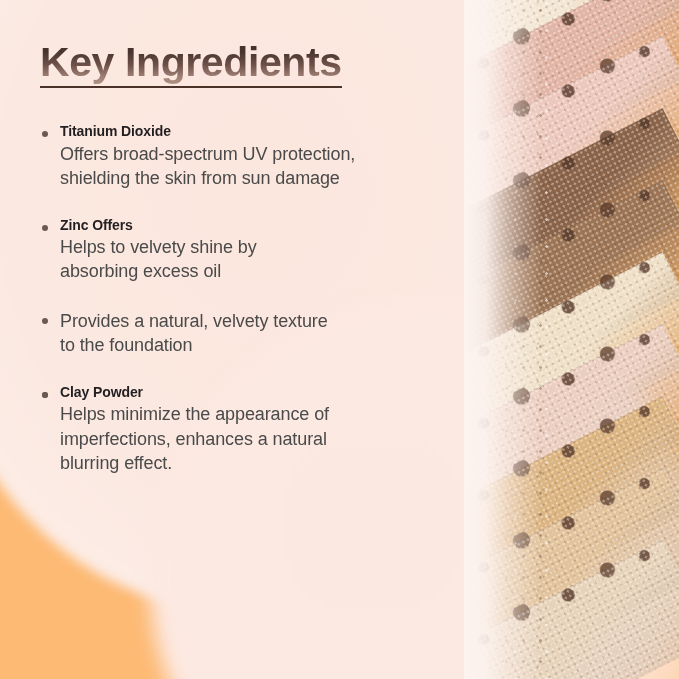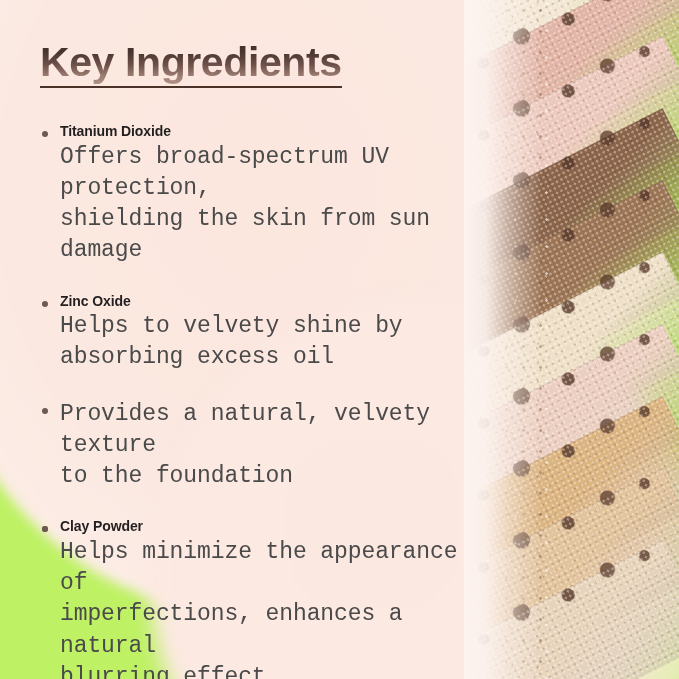--- a/index.html
+++ b/index.html
@@ -13,21 +13,21 @@
     overflow: hidden;
     font-family: "Liberation Sans", sans-serif;
     background: #fdf3ef;
   }
 
   #canvas {
     position: relative;
     width: 679px;
     height: 679px;
     overflow: hidden;
-    background: #bef264;
+    background: #fdba74;
   }
 
   
   .bg-circle {
     position: absolute;
     left: -80px;
     top: -150px;
     width: 620px;
     height: 760px;
     border-radius: 50%;
@@ -192,27 +192,26 @@
   }
   .ing-name {
     font-size: 14px;
     font-weight: bold;
     color: #231f20;
     line-height: 1.32;
     margin: 0;
     letter-spacing: -0.1px;
   }
   .ing-desc {
-    font-size: 23px;
+    font-size: 18px;
     color: #4a4a4a;
     line-height: 1.36;
     margin: 1px 0 0 0;
     letter-spacing: -0.1px;
     white-space: pre-line;
-    font-family: Liberation Mono, monospace;
   }
 </style>
 </head>
 <body>
 
 <div id="canvas">
 
   <div class="bg-circle"></div>
   <div class="bg-circle-2"></div>
 
@@ -263,21 +262,21 @@
 
     <ul class="ingredient-list" id="ingredient-list">
         <li class="ingredient">
           <span class="bullet" style="background: rgb(107, 90, 82);"></span>
           <p class="ing-name">Titanium Dioxide</p>
           <p class="ing-desc">Offers broad-spectrum UV protection,
 shielding the skin from sun damage</p>
         </li>
         <li class="ingredient">
           <span class="bullet" style="background: rgb(107, 90, 82);"></span>
-          <p class="ing-name">Zinc Oxide</p>
+          <p class="ing-name">Zinc Offers</p>
           <p class="ing-desc">Helps to velvety shine by
 absorbing excess oil</p>
         </li>
         <li class="ingredient">
           <span class="bullet" style="background: rgb(107, 90, 82);"></span>
           <p class="ing-desc">Provides a natural, velvety texture
 to the foundation</p>
         </li>
         <li class="ingredient">
           <span class="bullet" style="background: rgb(107, 90, 82);"></span>

